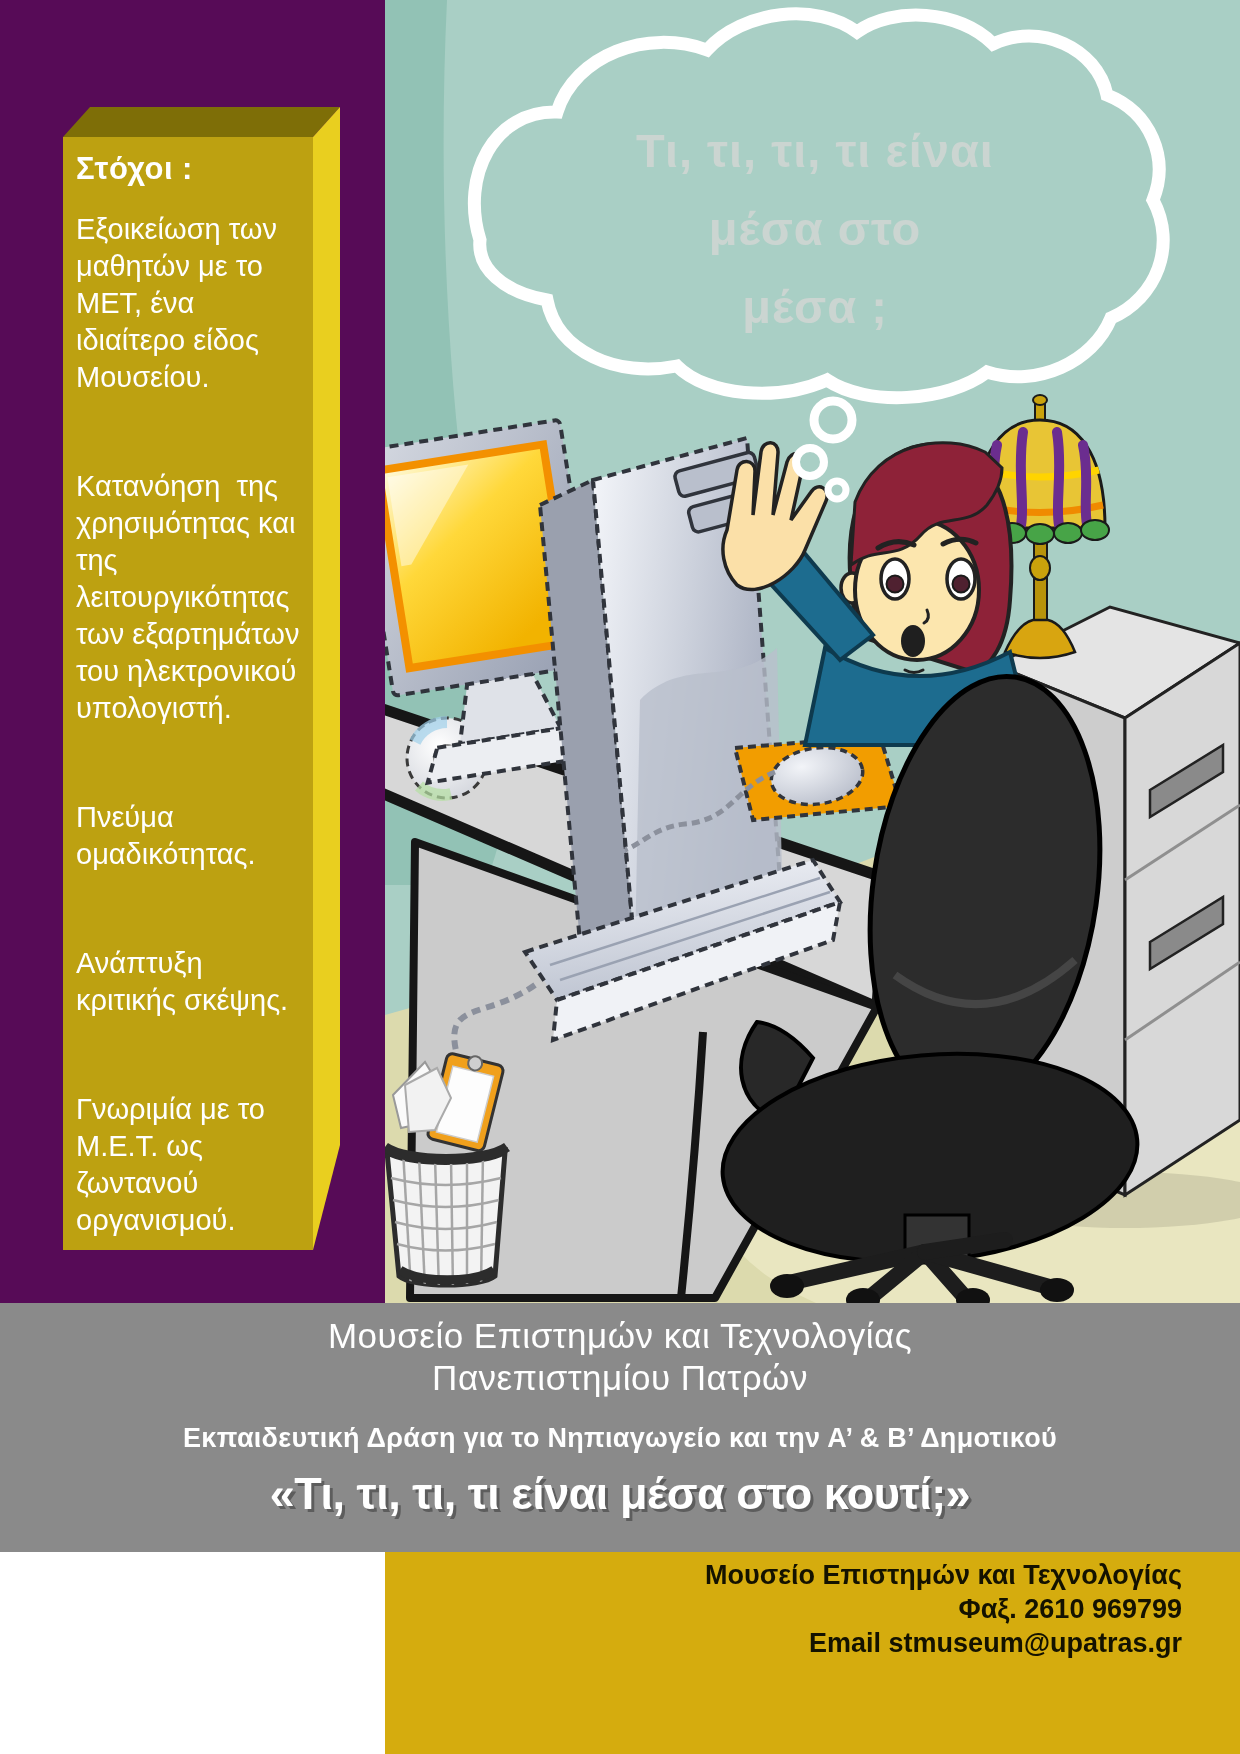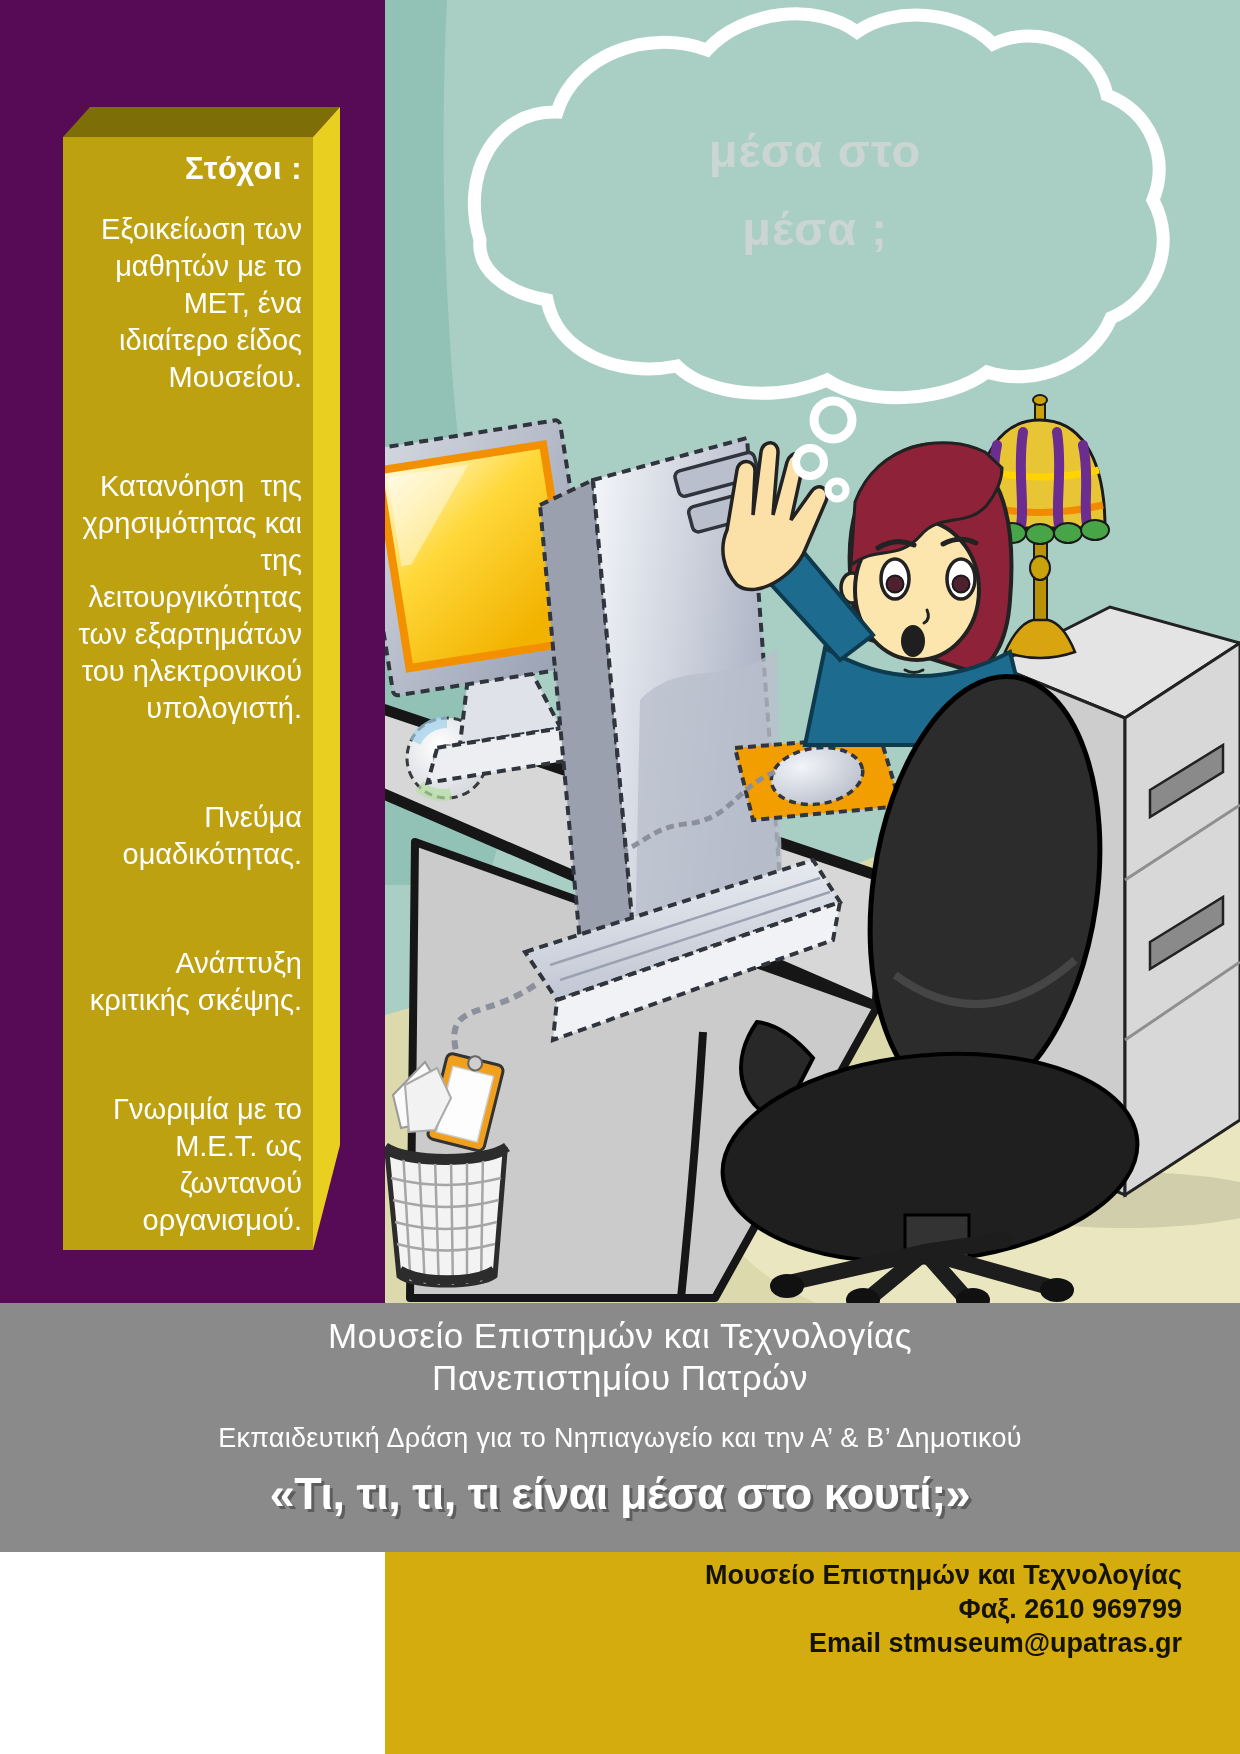--- a/index.html
+++ b/index.html
@@ -4,37 +4,37 @@
 <style>
   html,body{margin:0;padding:0;background:#ffffff;}
   .poster{position:relative;width:1240px;height:1754px;overflow:hidden;
           font-family:"Liberation Sans", sans-serif;background:#ffffff;}
 
   
   .sidebar{position:absolute;left:0;top:0;width:385px;height:1303px;background:#570b57;}
 
   .goalbox{position:absolute;left:60px;top:105px;width:280px;height:1150px;}
   .goalbox svg{position:absolute;left:0;top:0;}
-  .goaltext{position:absolute;left:16px;top:46px;width:226px;color:#ffffff;text-align:right;}
+  .goaltext{position:absolute;left:16px;top:46px;width:226px;color:#ffffff;}
   .goaltext h3{margin:0 0 24px 0;font-size:31px;font-weight:bold;letter-spacing:.5px;}
   .goaltext p{margin:0 0 72px 0;font-size:29px;line-height:37px;font-weight:400;white-space:pre-wrap;}
   .goaltext p:last-child{margin-bottom:12px;}
 
   
   .scene{position:absolute;left:385px;top:0;width:855px;height:1303px;background:#a9cfc5;}
   .scene svg{position:absolute;left:0;top:0;}
   .bubble-text{position:absolute;left:150px;top:112px;width:560px;text-align:center;
                font-size:47px;line-height:78px;font-weight:bold;color:#cbd5d1;letter-spacing:1px;}
 
   
   .banner{position:absolute;left:0;top:1303px;width:1240px;height:249px;background:#8a8a8a;
           color:#ffffff;text-align:center;}
   .banner .l1{padding-top:12px;font-size:35px;line-height:42px;font-weight:400;letter-spacing:.5px;}
   .banner .l2{font-size:35px;line-height:42px;font-weight:400;letter-spacing:.5px;}
-  .banner .sub{margin-top:24px;font-size:27px;font-weight:400;letter-spacing:.3px;}
+  .banner .sub{margin-top:24px;font-size:27px;font-weight:700;letter-spacing:.3px;}
   .banner .ttl{margin-top:14px;font-size:45px;font-weight:bold;letter-spacing:-.5px;
                text-shadow:3px 3px 0 #5d5d5d;}
 
   
   .footer-left{position:absolute;left:0;top:1552px;width:385px;height:202px;background:#570b57;}
   .footer-left .dur{position:absolute;left:58px;top:40px;color:#ffffff;
                     font-size:31px;font-weight:bold;white-space:pre-wrap;}
   .footer-right{position:absolute;left:385px;top:1552px;width:855px;height:202px;background:#d5ac0e;}
   .contact{position:absolute;right:58px;top:6px;text-align:right;color:#141200;}
   .contact div{font-size:27px;line-height:34px;font-weight:bold;}
@@ -251,20 +251,21 @@
         <circle cx="425" cy="462" r="14" fill="#a9cfc5" stroke="#ffffff" stroke-width="8"></circle>
         <circle cx="452" cy="490" r="9" fill="#a9cfc5" stroke="#ffffff" stroke-width="7"></circle>
         <path d="M 95,240 C 75,175 110,110 172,112 C 190,55 262,28 322,50 C 358,10 432,2 472,32
                  C 508,6 575,10 608,44 C 655,22 712,48 722,95 C 765,112 785,158 768,200
                  C 792,245 772,298 726,318 C 708,362 652,388 602,372 C 562,402 482,407 442,380
                  C 392,402 322,396 292,366 C 232,378 172,352 162,300 C 118,292 92,268 95,240 Z" fill="#a9cfc5" stroke="#ffffff" stroke-width="13"></path>
       </g>
     </svg>
 
     <div class="bubble-text">
+      <div>Τι, τι, τι, τι είναι</div>
       <div>μέσα στο</div>
       <div>μέσα ;</div>
     </div>
   </div>
 
   <div class="banner">
     <div class="l1">Μουσείο Επιστημών και Τεχνολογίας</div>
     <div class="l2">Πανεπιστημίου Πατρών</div>
     <div class="sub">Εκπαιδευτική Δράση για το Νηπιαγωγείο και την Α’ &amp; Β’ Δημοτικού</div>
     <div class="ttl">«Τι, τι, τι, τι είναι μέσα στο κουτί;»</div>

